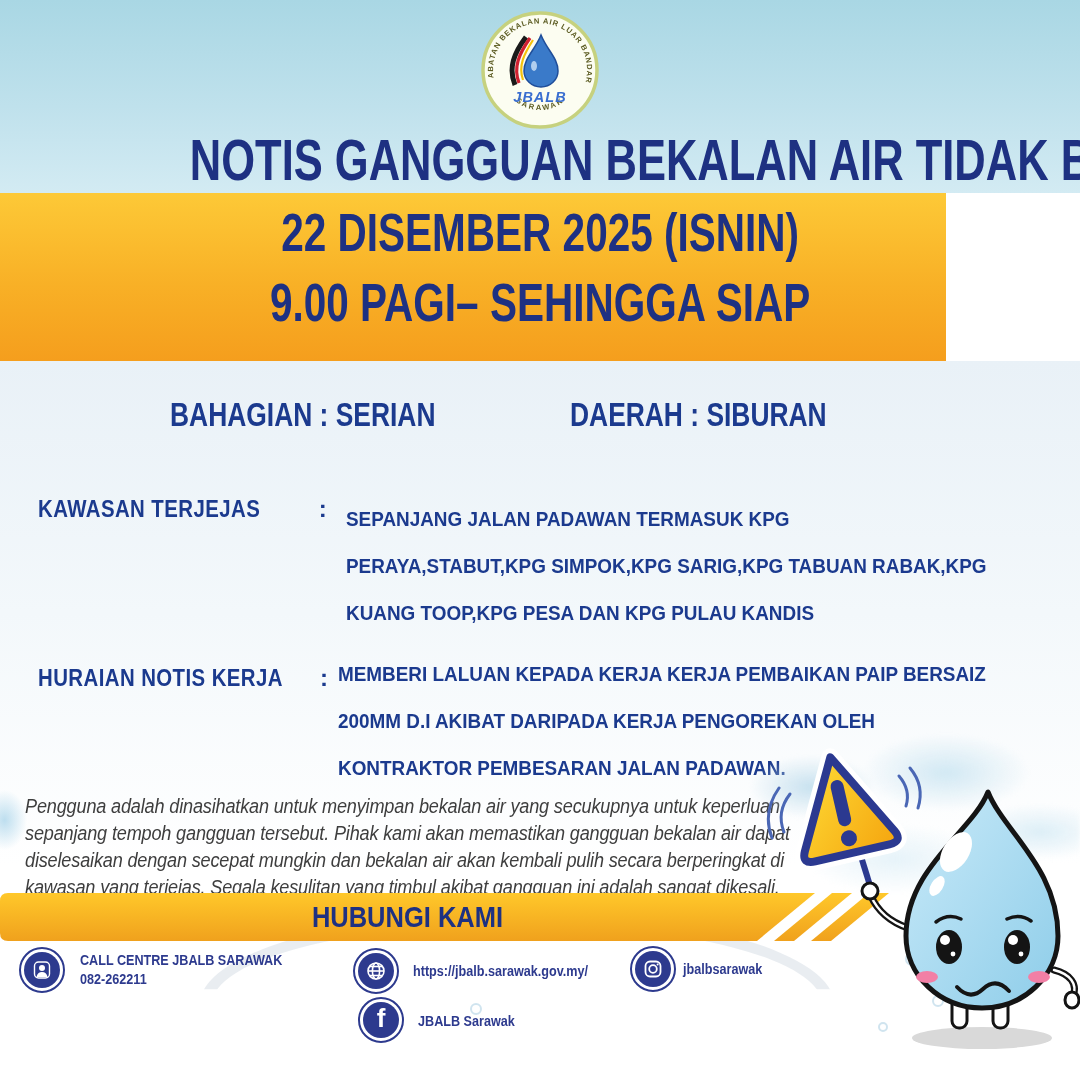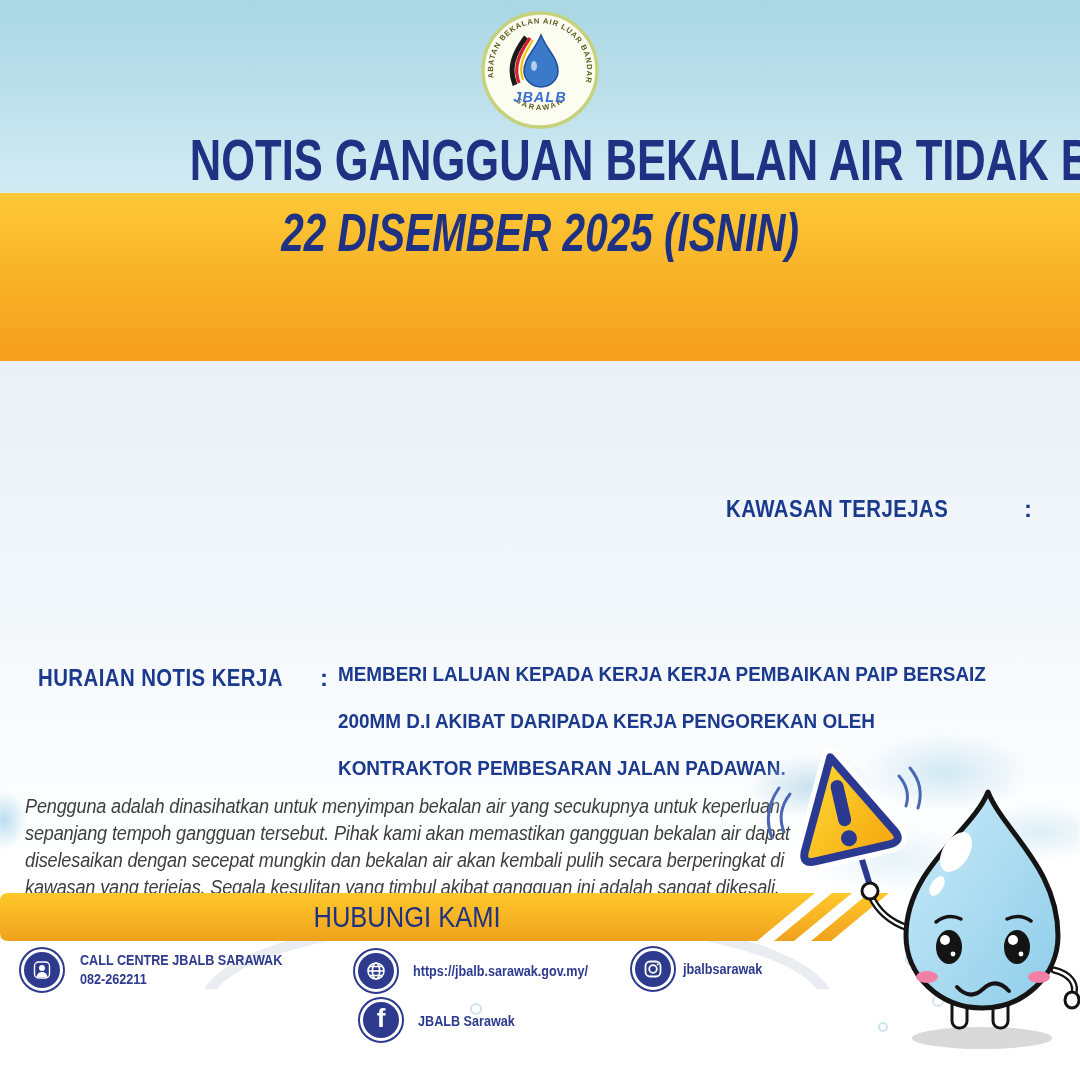--- a/index.html
+++ b/index.html
@@ -8,22 +8,22 @@
 
   
   .sky{position:absolute;left:0;top:0;width:1080px;height:193px;
        background:linear-gradient(180deg,#a9d7e4 0%,#bfe1ec 55%,#d3ebf3 100%);}
   .logo-wrap{position:absolute;left:480px;top:10px;width:120px;height:120px;}
   .main-title{position:absolute;left:0;top:126px;width:1080px;text-align:center;
        font-size:58px;font-weight:bold;color:#1e3182;letter-spacing:0;white-space:nowrap;}
   .main-title>span{display:inline-block;transform:scaleX(.75);transform-origin:center;}
 
   
-  .band{position:absolute;left:0;top:193px;width:1080px;height:168px;
-       background:linear-gradient(180deg,#fdc937 0%,#f8b026 55%,#f59e1d 100%);font-style:italic;}
+  .band{position:absolute;left:0;top:193px;width:946px;height:168px;
+       background:linear-gradient(180deg,#fdc937 0%,#f8b026 55%,#f59e1d 100%);}
   .band-line{position:absolute;left:0;width:1080px;text-align:center;color:#1e3182;
        font-size:54px;font-weight:bold;white-space:nowrap;}
   .band-line>span{display:inline-block;transform:scaleX(.75);transform-origin:center;}
   .band-line.l1{top:8px;}
   .band-line.l2{top:78px;}
 
   
   .main{position:absolute;left:0;top:361px;width:1080px;height:719px;
        background:linear-gradient(180deg,#e9f1f7 0%,#f3f8fb 35%,#ffffff 70%,#ffffff 100%);}
 
@@ -62,21 +62,21 @@
       background:radial-gradient(ellipse 30px 40px at 10% 50%, rgba(173,214,235,.8), transparent 75%);}
   .swirl{position:absolute;left:200px;top:912px;width:610px;height:160px;z-index:1;
       border:12px solid rgba(200,210,219,.4);border-radius:50%;
       clip-path:inset(0 0 58% 0);}
   .bubble{position:absolute;border:2px solid #bcd9e8;border-radius:50%;opacity:.7;z-index:1;}
 
   
   .banner-svg{position:absolute;left:0;top:893px;z-index:2;}
   .banner-text{position:absolute;left:0;top:893px;width:815px;height:48px;z-index:3;
       display:flex;align-items:center;justify-content:center;
-      font-size:30px;font-weight:normal;color:#1e3182;white-space:nowrap;}
+      font-size:30px;font-weight:bold;color:#1e3182;white-space:nowrap;}
   .banner-text>span{display:inline-block;transform:scaleX(.85);}
 
   
   .badge{position:absolute;z-index:3;width:46px;height:46px;box-sizing:border-box;
       border:2px solid #2d3a8e;border-radius:50%;background:#fff;
       display:flex;align-items:center;justify-content:center;}
   .badge-inner{width:36px;height:36px;border-radius:50%;background:#2d3a8e;
       display:flex;align-items:center;justify-content:center;color:#fff;}
   .contact-text{position:absolute;z-index:3;color:#2d3a8e;font-weight:bold;font-size:14.5px;
       line-height:19px;white-space:nowrap;transform:scaleX(.87);transform-origin:left;}
@@ -114,37 +114,47 @@
       <text x="60" y="92" text-anchor="middle" font-size="14.5" font-weight="bold" font-style="italic" fill="#3a6ed0" letter-spacing="1">JBALB</text>
     </svg>
   </div>
 
   <div class="main-title">
     <span>NOTIS GANGGUAN BEKALAN AIR TIDAK BERJADUAL</span>
   </div>
 
   <div class="band">
     <div class="band-line l1"><span>22 DISEMBER 2025 (ISNIN)</span></div>
+    <div class="band-line l2"><span>9.00 PAGI– SEHINGGA SIAP</span></div>
   </div>
 
   <div class="main"></div>
 
   <div class="splash-a"></div>
   <div class="splash-b"></div>
   <div class="swirl"></div>
   <div class="bubble" style="left:905px;top:952px;width:10px;height:10px;"></div>
   <div class="bubble" style="left:932px;top:995px;width:8px;height:8px;"></div>
   <div class="bubble" style="left:878px;top:1022px;width:6px;height:6px;"></div>
   <div class="bubble" style="left:980px;top:968px;width:12px;height:12px;"></div>
   <div class="bubble" style="left:470px;top:1003px;width:8px;height:8px;"></div>
 
+  <div class="region-row">
+    <span class="region-item bahagian">BAHAGIAN : SERIAN</span>
+    <span class="region-item daerah">DAERAH : SIBURAN</span>
+  </div>
 
   <div class="detail-block b1">
     <div class="detail-label">KAWASAN TERJEJAS</div>
     <div class="detail-sep">:</div>
+    <div class="detail-lines">
+      <div class="detail-line">SEPANJANG JALAN PADAWAN TERMASUK KPG</div>
+      <div class="detail-line">PERAYA,STABUT,KPG SIMPOK,KPG SARIG,KPG TABUAN RABAK,KPG</div>
+      <div class="detail-line">KUANG TOOP,KPG PESA DAN KPG PULAU KANDIS</div>
+    </div>
   </div>
 
   <div class="detail-block b2">
     <div class="detail-label">HURAIAN NOTIS KERJA</div>
     <div class="detail-sep">:</div>
     <div class="detail-lines">
       <div class="detail-line">MEMBERI LALUAN KEPADA KERJA KERJA PEMBAIKAN PAIP BERSAIZ</div>
       <div class="detail-line">200MM D.I AKIBAT DARIPADA KERJA PENGOREKAN OLEH</div>
       <div class="detail-line">KONTRAKTOR PEMBESARAN JALAN PADAWAN.</div>
     </div>

